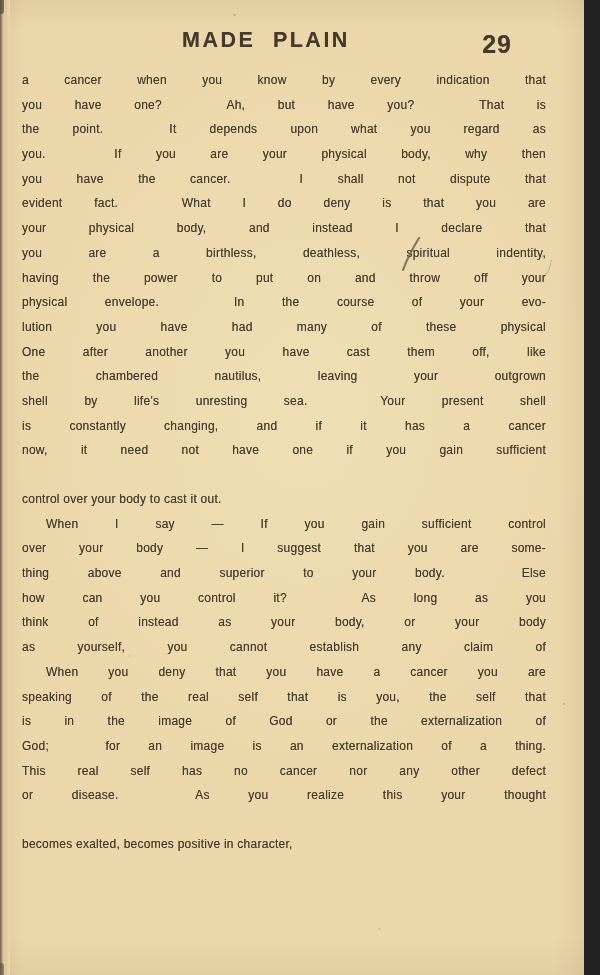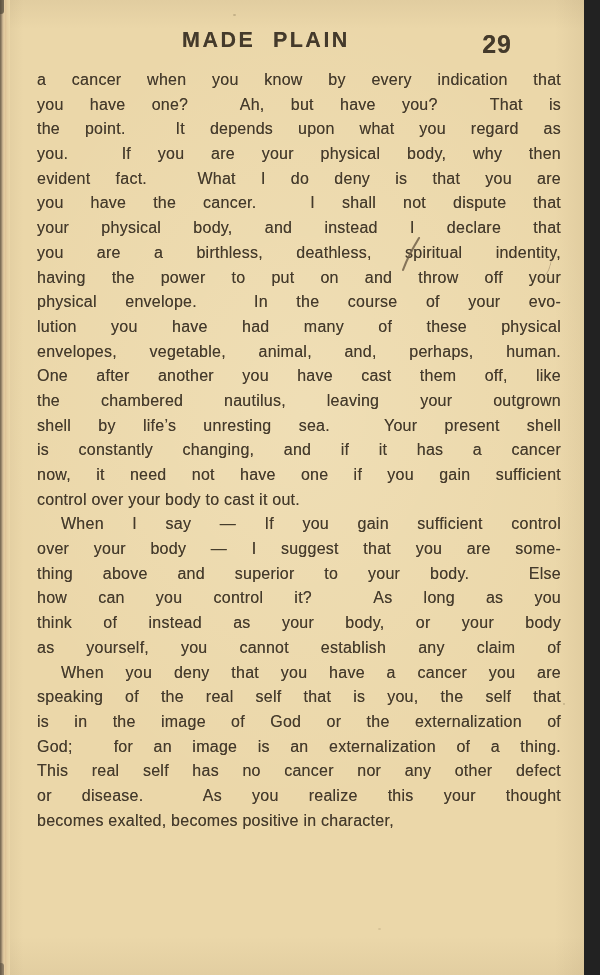--- a/index.html
+++ b/index.html
@@ -38,27 +38,27 @@
     font-size:21.5px;font-weight:bold;
     letter-spacing:2.5px;word-spacing:9px;white-space:pre;
     text-shadow:0 0 .5px rgba(58,48,36,.55);
   }
   .pagenum{
     position:absolute;right:34px;top:2px;
     font-size:25px;font-weight:bold;letter-spacing:1px;
     text-shadow:0 0 .5px rgba(58,48,36,.55);
   }
   .text-block{
-    position:absolute;left:37px;top:68px;width:524px;
-    font-size:16px;line-height:24.7px;letter-spacing:.25px;
+    position:absolute;left:22px;top:68px;width:524px;
+    font-size:12px;line-height:24.7px;letter-spacing:.25px;
     text-align:justify;
     text-shadow:0 0 .5px rgba(62,52,40,.6);
   }
   .tl{white-space:pre-wrap;text-align-last:justify;height:24.7px;}
-  .tl.end{text-align-last:left;}
+  .tl.end{text-align-last:left;margin-top:24px;}
   .tl.indent{text-indent:24px;}
   
   .pen-mark{position:absolute;left:399px;top:236px;width:24px;height:36px;}
   .pen-tail{
     position:absolute;left:540px;top:258px;width:9px;height:20px;
     border-right:1.8px solid rgba(110,93,70,.38);
     border-radius:0 0 70% 0;transform:rotate(14deg);
   }
   .speck{position:absolute;border-radius:50%;background:rgba(104,86,58,.28);}
   .speck.s1{left:233px;top:14px;width:3px;height:2px;}
@@ -77,28 +77,27 @@
   <div class="header">
     <span class="title">MADE PLAIN</span>
     <span class="pagenum">29</span>
   </div>
 
   <div class="text-block">
       <div class="tl">a cancer when you know by every indication that</div>
       <div class="tl">you have one?  Ah, but have you?  That is</div>
       <div class="tl">the point.  It depends upon what you regard as</div>
       <div class="tl">you.  If you are your physical body, why then</div>
+      <div class="tl">you have the cancer.  I shall not dispute that</div>
       <div class="tl">evident fact.  What I do deny is that you are</div>
-      <div class="tl">you have the cancer.  I shall not dispute that</div>
       <div class="tl">your physical body, and instead I declare that</div>
       <div class="tl">you are a birthless, deathless, spiritual indentity,</div>
       <div class="tl">having the power to put on and throw off your</div>
       <div class="tl">physical envelope.  In the course of your evo-</div>
       <div class="tl">lution you have had many of these physical</div>
-      <div class="tl">envelopes, vegetable, animal, and, perhaps, human.</div>
       <div class="tl">One after another you have cast them off, like</div>
       <div class="tl">the chambered nautilus, leaving your outgrown</div>
       <div class="tl">shell by life’s unresting sea.  Your present shell</div>
       <div class="tl">is constantly changing, and if it has a cancer</div>
       <div class="tl">now, it need not have one if you gain sufficient</div>
       <div class="tl end">control over your body to cast it out.</div>
       <div class="tl indent">When I say — If you gain sufficient control</div>
       <div class="tl">over your body — I suggest that you are some-</div>
       <div class="tl">thing above and superior to your body.  Else</div>
       <div class="tl">how can you control it?  As long as you</div>

